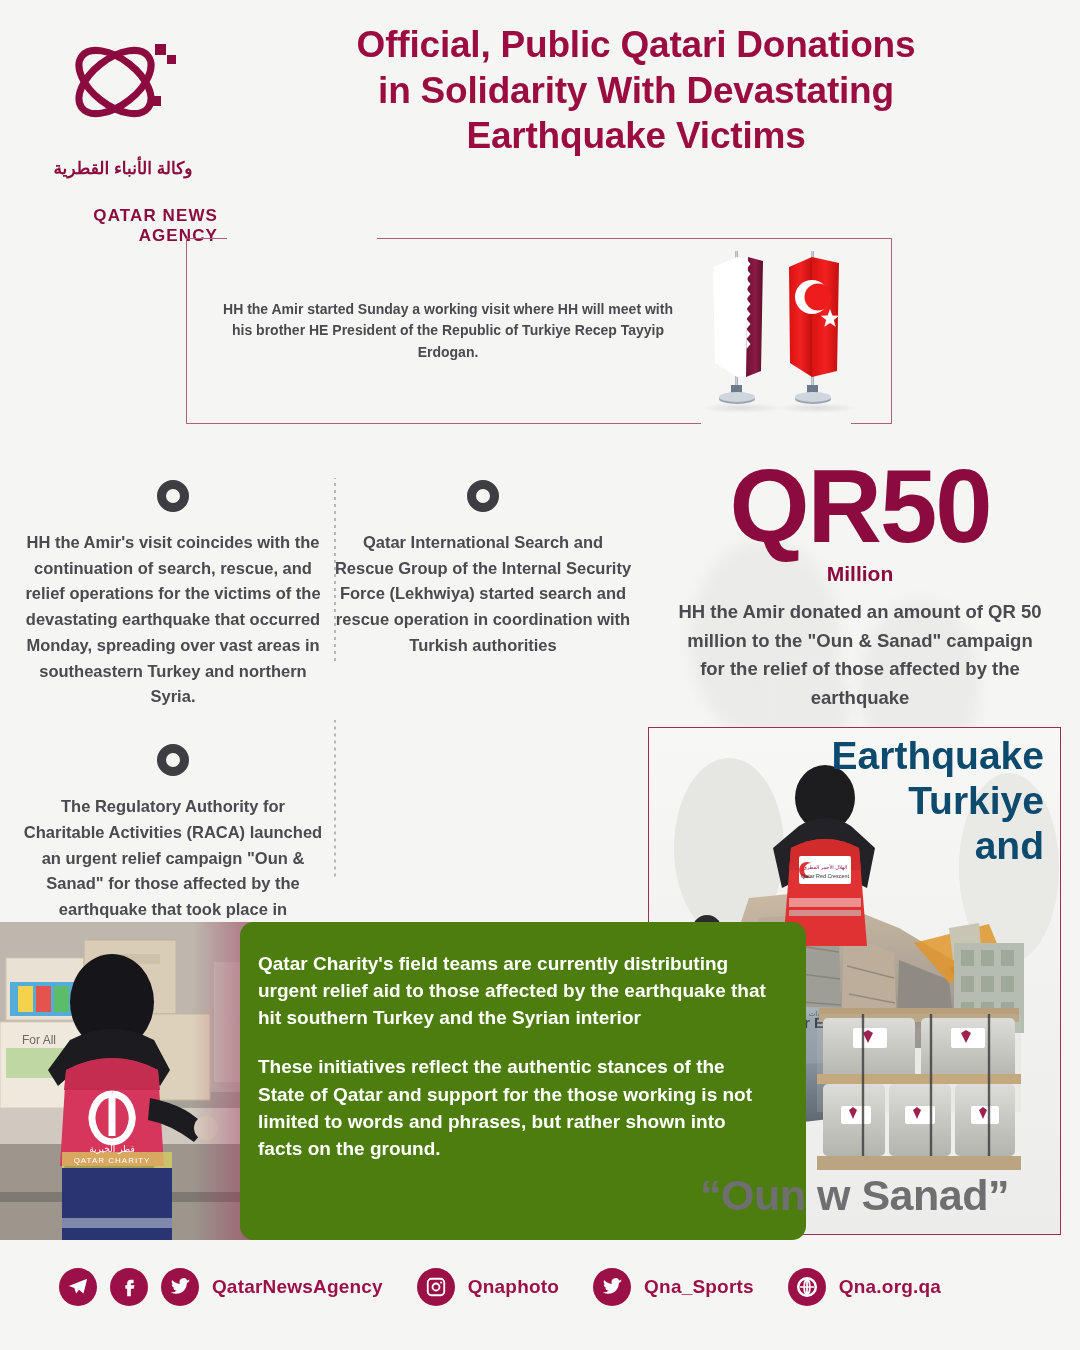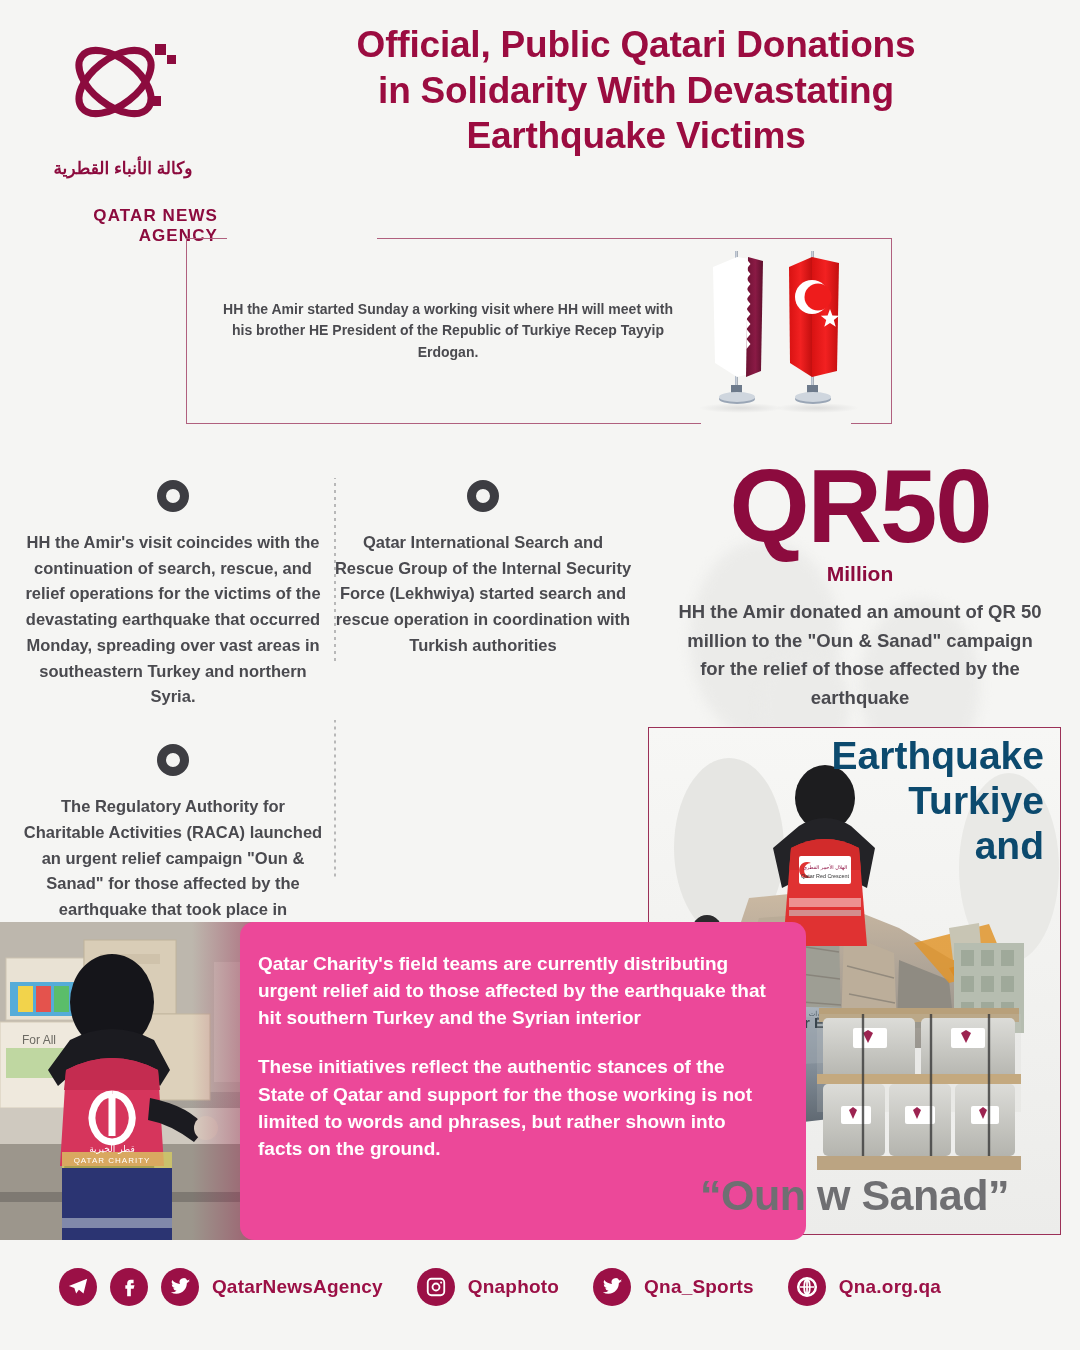--- a/index.html
+++ b/index.html
@@ -69,21 +69,21 @@
   .collage-words span{display:block;color:#0c4a6e;font-size:39px;font-weight:bold;line-height:1.15;}
   .oun{
     position:absolute;left:0;bottom:14px;width:100%;text-align:center;z-index:4;
     color:#6f6f72;font-size:43px;font-weight:bold;letter-spacing:-.5px;
   }
 
   
   .photo-left{position:absolute;left:0;top:922px;width:320px;height:318px;overflow:hidden;}
   .maroon-box{
     position:absolute;left:240px;top:922px;width:566px;height:318px;
-    background:#ec4899;border-radius:14px;box-sizing:border-box;padding:28px 34px 0 18px;
+    background:#4d7c0f;border-radius:14px;box-sizing:border-box;padding:28px 34px 0 18px;
   }
   .maroon-box p{margin:0;color:#ffffff;font-size:19px;line-height:1.43;font-weight:bold;}
   .maroon-box p+p{margin-top:22px;}
 
   
   .footer{position:absolute;left:0;top:1268px;width:1000px;display:flex;align-items:center;justify-content:center;gap:8px;}
   .sicon{width:38px;height:38px;border-radius:50%;background:#9B1046;display:flex;align-items:center;justify-content:center;margin-right:5px;}
   .sicon svg{width:22px;height:22px;fill:#fff;}
   .slabel{color:#9B1046;font-size:19px;font-weight:bold;margin-right:26px;letter-spacing:.2px;}
 </style>

